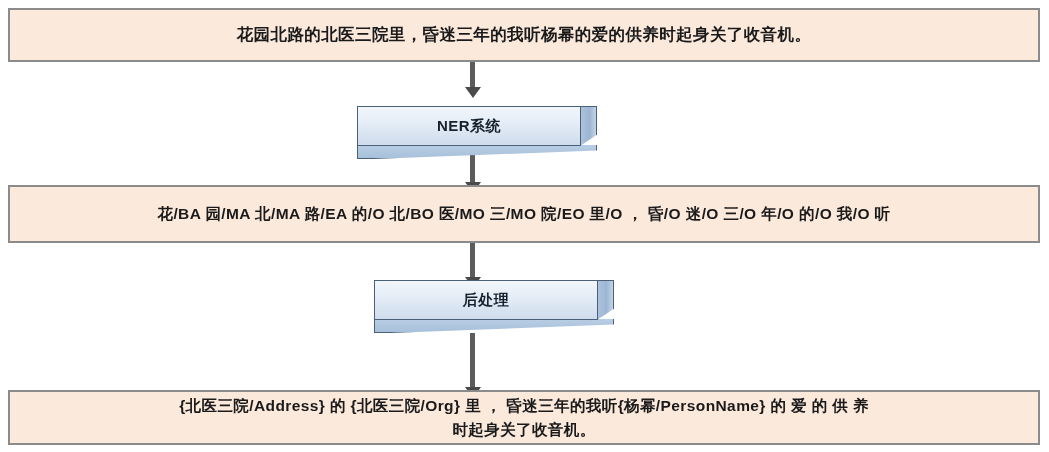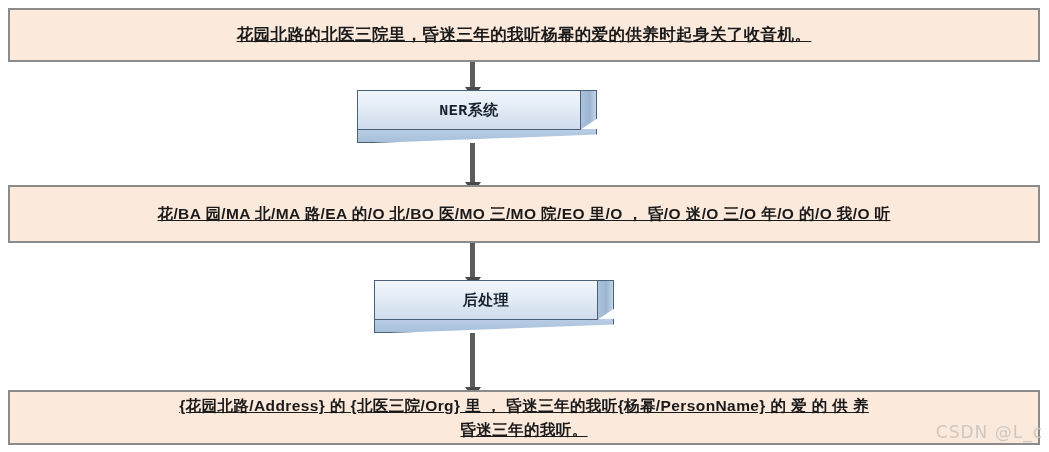--- a/index.html
+++ b/index.html
@@ -32,21 +32,20 @@
     justify-content: center;
     text-align: center;
     color: #1a1a1a;
     font-weight: bold;
     letter-spacing: 0.4px;
   }
   .text-box .inner {
     padding: 0 10px;
     line-height: 1.45;
     width: 100%;
-    text-decoration: underline;
   }
 
   #input-box {
     left: 8px;
     top: 8px;
     width: 1032px;
     height: 54px;
     font-size: 16.5px;
   }
 
@@ -72,21 +71,21 @@
   #output-box .inner {
     line-height: 1.5;
   }
 
   
   .proc-wrap {
     position: absolute;
     width: 240px;
     height: 52px;
   }
-  #ner-wrap  { left: 357px; top: 90px; font-family: Liberation Mono, monospace; }
+  #ner-wrap  { left: 357px; top: 106px; }
   #post-wrap { left: 374px; top: 280px; }
 
   .proc-face {
     position: absolute;
     left: 0;
     top: 0;
     width: 224px;
     height: 40px;
     box-sizing: border-box;
     border: 1px solid #4a6079;
@@ -199,20 +198,19 @@
     <div class="proc-side"></div>
     <div class="proc-face">
       <span>后处理</span>
     </div>
   </div>
 
   <div class="arrow" id="arrow-4"></div>
 
   <div class="text-box" id="output-box">
     <div class="inner">
-      <div>{花园北路/Address} 的 {北医三院/Org} 里 ， 昏迷三年的我听{杨幂/PersonName} 的 爱 的 供 养</div>
-      <div>昏迷三年的我听。</div>
-    </div>
-  </div>
-
-  <div id="watermark">CSDN @L_c</div>
+      <div>{北医三院/Address} 的 {北医三院/Org} 里 ， 昏迷三年的我听{杨幂/PersonName} 的 爱 的 供 养</div>
+      <div>时起身关了收音机。</div>
+    </div>
+  </div>
+
 
 </div>
 
 </body></html>

